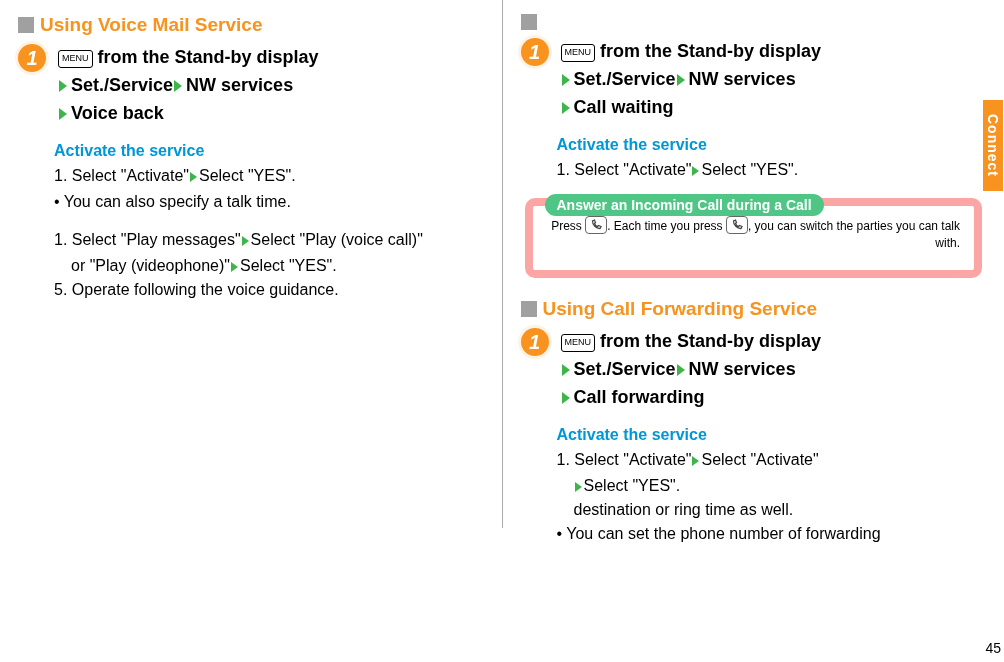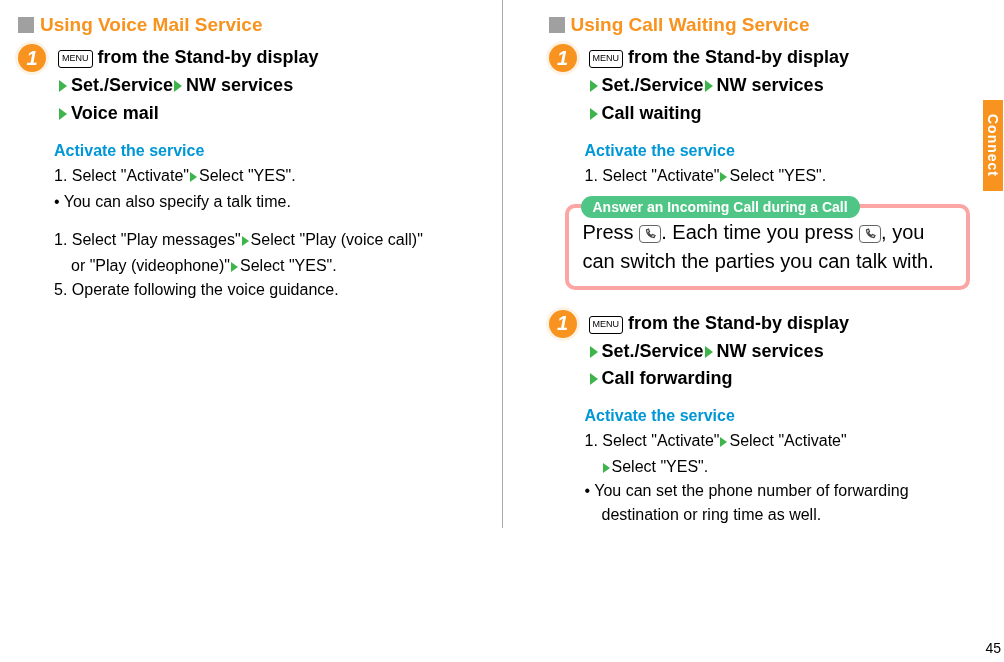--- a/index.html
+++ b/index.html
@@ -7,21 +7,20 @@
       font-family: Helvetica, Arial, sans-serif;
       width: 1004px;
       height: 662px;
       background: #fff;
       position: relative;
       color: #000;
     }
     .page {
       display: flex;
       height: 528px;
-      gap: 28px;
     }
     .left, .right {
       flex: 1;
       padding: 10px 18px;
     }
     .divider {
       width: 1px;
       background: #aaa;
       margin: 0;
     }
@@ -118,38 +117,38 @@
       margin-bottom: 4px;
     }
     .body-text {
       font-size: 16px;
       line-height: 1.5;
     }
     .num-item { margin-bottom: 2px; }
     .indent { padding-left: 17px; }
     
     .callout {
-      margin: 16px 16px 20px;
-      border: 4px solid #fca5a5;
+      margin: 16px 4px 20px;
+      border: 8px solid #fca5a5;
       border-radius: 10px;
-      padding: 10px 14px 10px;
+      padding: 10px 14px 18px;
       position: relative;
     }
     .callout-label {
       position: absolute;
       top: -12px;
       left: 12px;
       background: #4fc586;
       color: #fff;
       font-weight: bold;
       font-size: 14px;
       padding: 3px 12px;
       border-radius: 12px;
     }
-    .callout-text { font-size: 20px; line-height: 1.45; }
+    .callout-text { font-size: 12px; line-height: 1.45; text-align: right; }
     
     .sidebar {
       position: absolute;
       right: 0;
       top: 0;
       width: 22px;
       height: 662px;
       display: flex;
       flex-direction: column;
       align-items: center;
@@ -187,21 +186,21 @@
     <div class="section-title">
       <span class="square"></span>
       <span class="title-text">Using Voice Mail Service</span>
     </div>
 
     <div class="step">
       <span class="step-num">1</span>
       <div class="step-body">
         <span class="menu-key">MENU</span><span> from the Stand-by display</span><br>
         <span class="arrow"></span><span>Set./Service</span><span class="arrow"></span><span>NW services</span><br>
-        <span class="arrow"></span><span>Voice mail</span>
+        <span class="arrow"></span><span>Voice back</span>
       </div>
     </div>
 
     <div class="subsection">
       <div class="sub-head">Activate the service</div>
       <div class="body-text num-item">
         <span>1. Select "Activate"</span><span class="arrow-sm"></span><span>Select "YES".</span>
       </div>
       <div class="body-text"> • You can also specify a talk time.</div>
     </div>
@@ -216,21 +215,20 @@
       <div class="body-text num-item">5. Operate following the voice guidance.</div>
     </div>
   </div>
 
   <div class="divider"></div>
 
   <div class="right">
 
     <div class="section-title">
       <span class="square"></span>
-      <span class="title-text">Using Call Waiting Service</span>
     </div>
 
     <div class="step">
       <span class="step-num">1</span>
       <div class="step-body">
         <span class="menu-key">MENU</span><span> from the Stand-by display</span><br>
         <span class="arrow"></span><span>Set./Service</span><span class="arrow"></span><span>NW services</span><br>
         <span class="arrow"></span><span>Call waiting</span>
       </div>
     </div>
@@ -250,40 +248,44 @@
               <path fill="none" stroke="#444" stroke-width="2.5" d="M5 4c0 8 7 15 15 15l2-4-5-2-2 2c-3-1-5-3-6-6l2-2-2-5z"></path>
             </svg>
           </span><span>. Each time you press </span><span class="call-key">
             <svg class="phone-svg" width="12" height="12" viewBox="0 0 24 24">
               <path fill="none" stroke="#444" stroke-width="2.5" d="M5 4c0 8 7 15 15 15l2-4-5-2-2 2c-3-1-5-3-6-6l2-2-2-5z"></path>
             </svg>
           </span><span>, you can switch the parties you can talk with.</span>
       </div>
     </div>
 
+    <div class="section-title">
+      <span class="square"></span>
+      <span class="title-text">Using Call Forwarding Service</span>
+    </div>
 
     <div class="step">
       <span class="step-num">1</span>
       <div class="step-body">
         <span class="menu-key">MENU</span><span> from the Stand-by display</span><br>
         <span class="arrow"></span><span>Set./Service</span><span class="arrow"></span><span>NW services</span><br>
         <span class="arrow"></span><span>Call forwarding</span>
       </div>
     </div>
 
     <div class="subsection">
       <div class="sub-head">Activate the service</div>
       <div class="body-text num-item">
         <span>1. Select "Activate"</span><span class="arrow-sm"></span><span>Select "Activate"</span>
       </div>
       <div class="body-text indent">
         <span class="arrow-sm"></span><span>Select "YES".</span>
       </div>
+      <div class="body-text indent">destination or ring time as well.</div>
       <div class="body-text"> • You can set the phone number of forwarding</div>
-      <div class="body-text indent">destination or ring time as well.</div>
     </div>
   </div>
 </div>
 
 <div class="sidebar">
   <div class="side-gap"></div>
   <div class="side-block">Connect</div>
 </div>
 <div class="pagenum">45</div>
 

